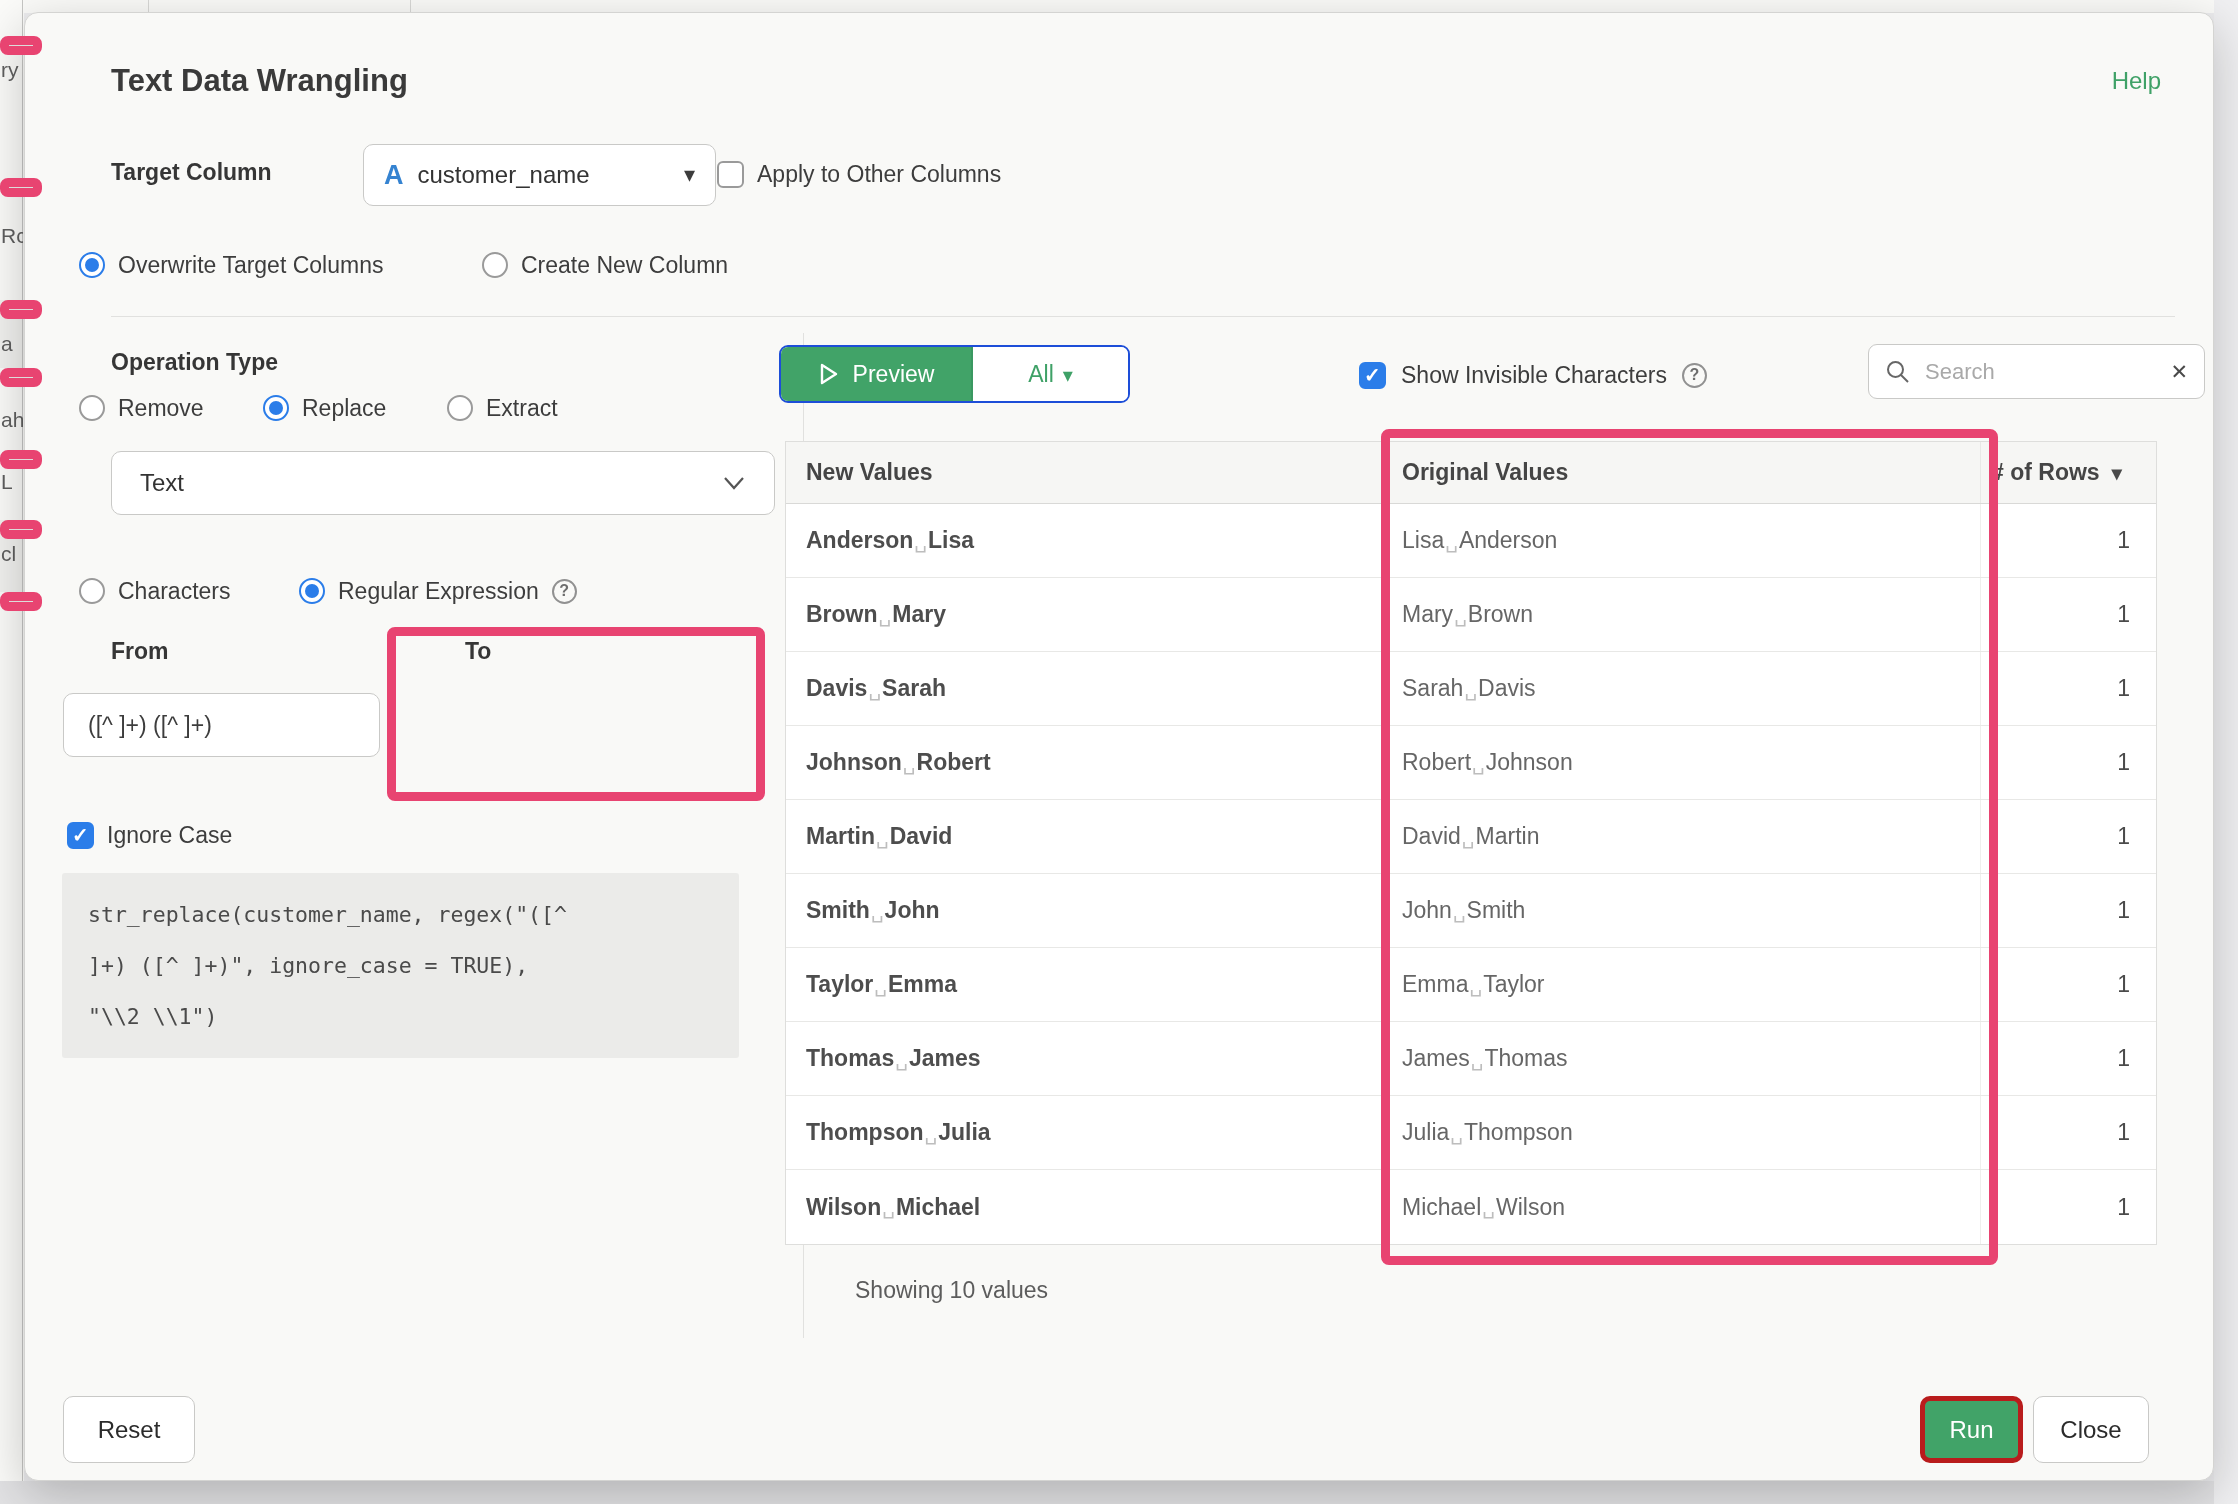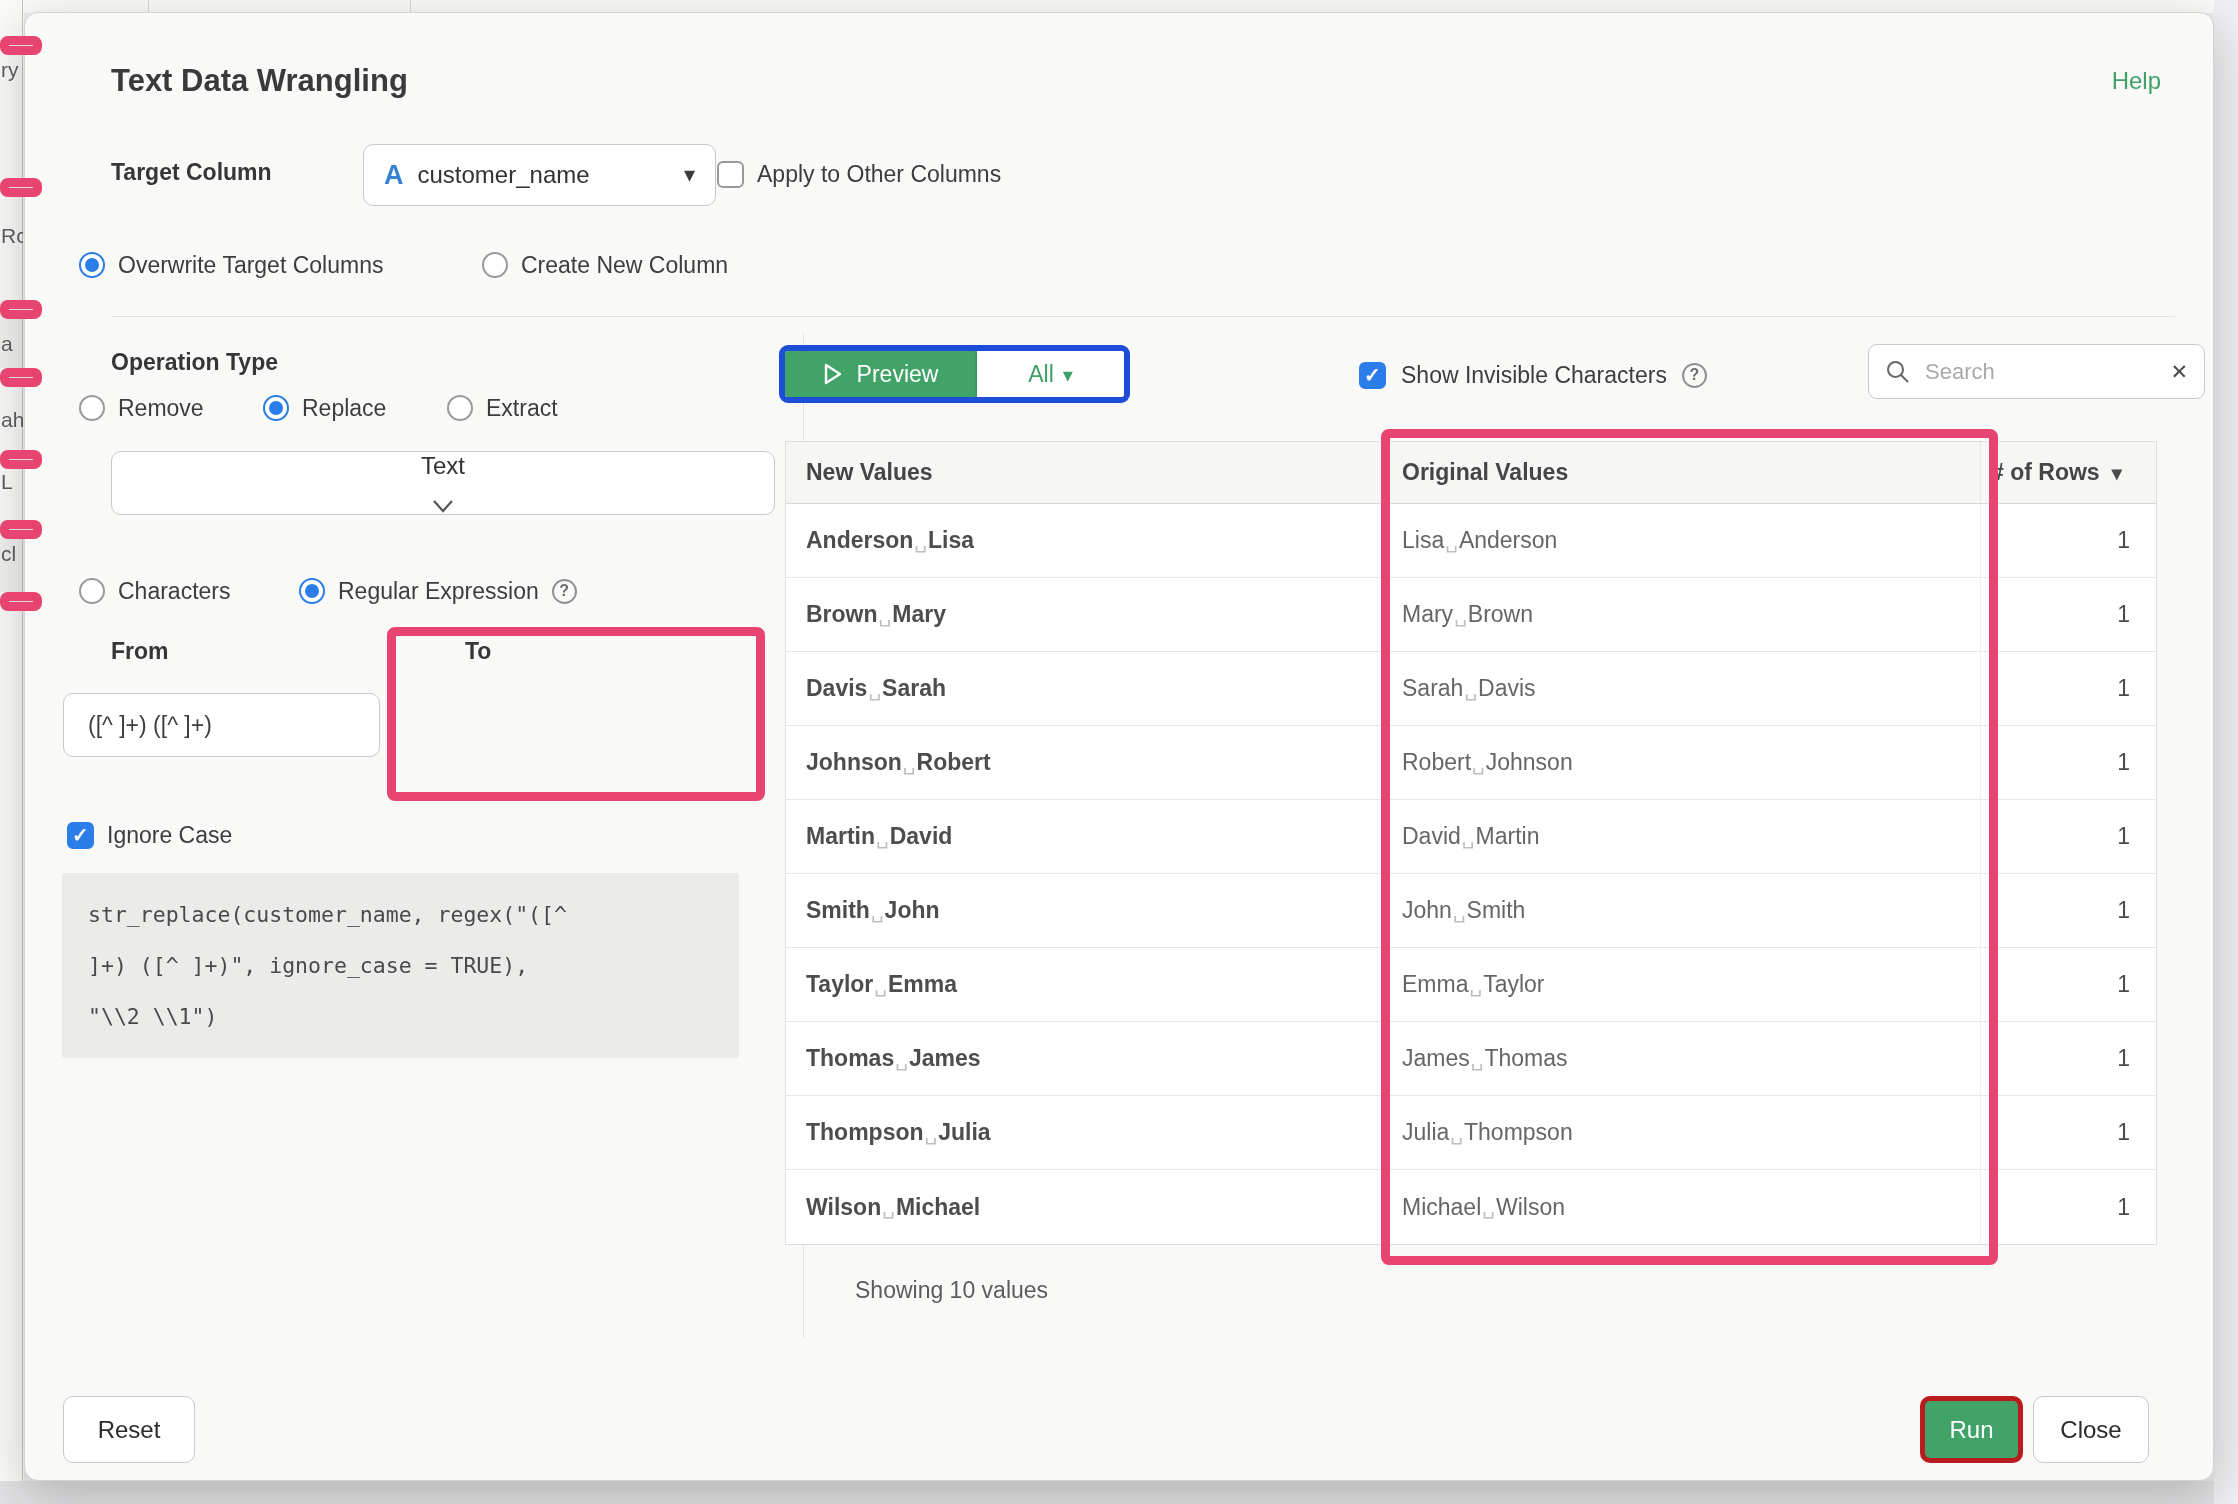--- a/index.html
+++ b/index.html
@@ -44,34 +44,34 @@
   .qicon::after{content:"?";font-size:16px;font-weight:700;color:#6d6d6d;}
   .caret-dn::after{content:"\25BE";font-size:22px;color:#3c3c3c;line-height:1;}
   .divider{background:#e1e1df;height:1px;}
   .vdiv{background:#e1e1df;width:1px;}
 
   
   .field{background:#fff;border:1.5px solid #c9c9c7;border-radius:10px;box-sizing:border-box;display:flex;align-items:center;}
   .target-select{left:290px;top:131px;width:353px;height:62px;padding:0 20px;gap:14px;cursor:pointer;}
   .col-type{color:#3583d1;font-weight:700;font-size:27px;}
   .sel-val{font-size:24px;color:#333;flex:1;}
-  .text-select{left:38px;top:438px;width:664px;height:64px;padding:0 12px;flex-direction:column;}
+  .text-select{left:38px;top:438px;width:664px;height:64px;padding:0 28px;}
   .text-select .sel-val{font-size:24px;color:#333;}
   .inp{position:absolute;background:#fff;border:1.5px solid #c9c9c7;border-radius:10px;font-size:23px;color:#3d3d3d;
        padding:0 24px;box-sizing:border-box;font-family:"Liberation Sans",sans-serif;outline:none;}
   .code{
     position:absolute;left:37px;top:860px;width:677px;box-sizing:border-box;
     background:#ebebe9;border-radius:3px;padding:16px 26px;
     font-family:"DejaVu Sans Mono",monospace;font-size:21.5px;color:#4a4a4a;line-height:51px;
     white-space:pre;
   }
 
   
   .preview-btn{position:absolute;left:754px;top:332px;width:351px;height:58px;display:flex;
-    border:6px solid #1d4ed8;border-radius:9px;overflow:hidden;background:#fff;box-sizing:border-box;cursor:pointer;}
+    border:2px solid #1d4ed8;border-radius:9px;overflow:hidden;background:#fff;box-sizing:border-box;cursor:pointer;}
   .pv-main{width:190px;background:#41a368;color:#fff;display:flex;align-items:center;justify-content:center;gap:13px;font-size:23px;}
   .pv-all{flex:1;display:flex;align-items:center;justify-content:center;gap:9px;color:#3fa167;font-size:23px;border-left:2px solid #3a9861;background:#fff;}
   .pv-all .caret-dn::after{color:#3fa167;font-size:20px;}
 
   
   .search{left:1795px;top:331px;width:337px;height:55px;padding:0 16px;gap:12px;border-radius:9px;}
   .search input{flex:1;border:none;outline:none;font-size:22px;color:#555;min-width:0;background:transparent;font-family:"Liberation Sans",sans-serif;}
   .search input::placeholder{color:#a9a9a9;}
   .xicon{font-size:21px;color:#4a4a4a;cursor:pointer;}
   .xicon::after{content:"\2715";}

